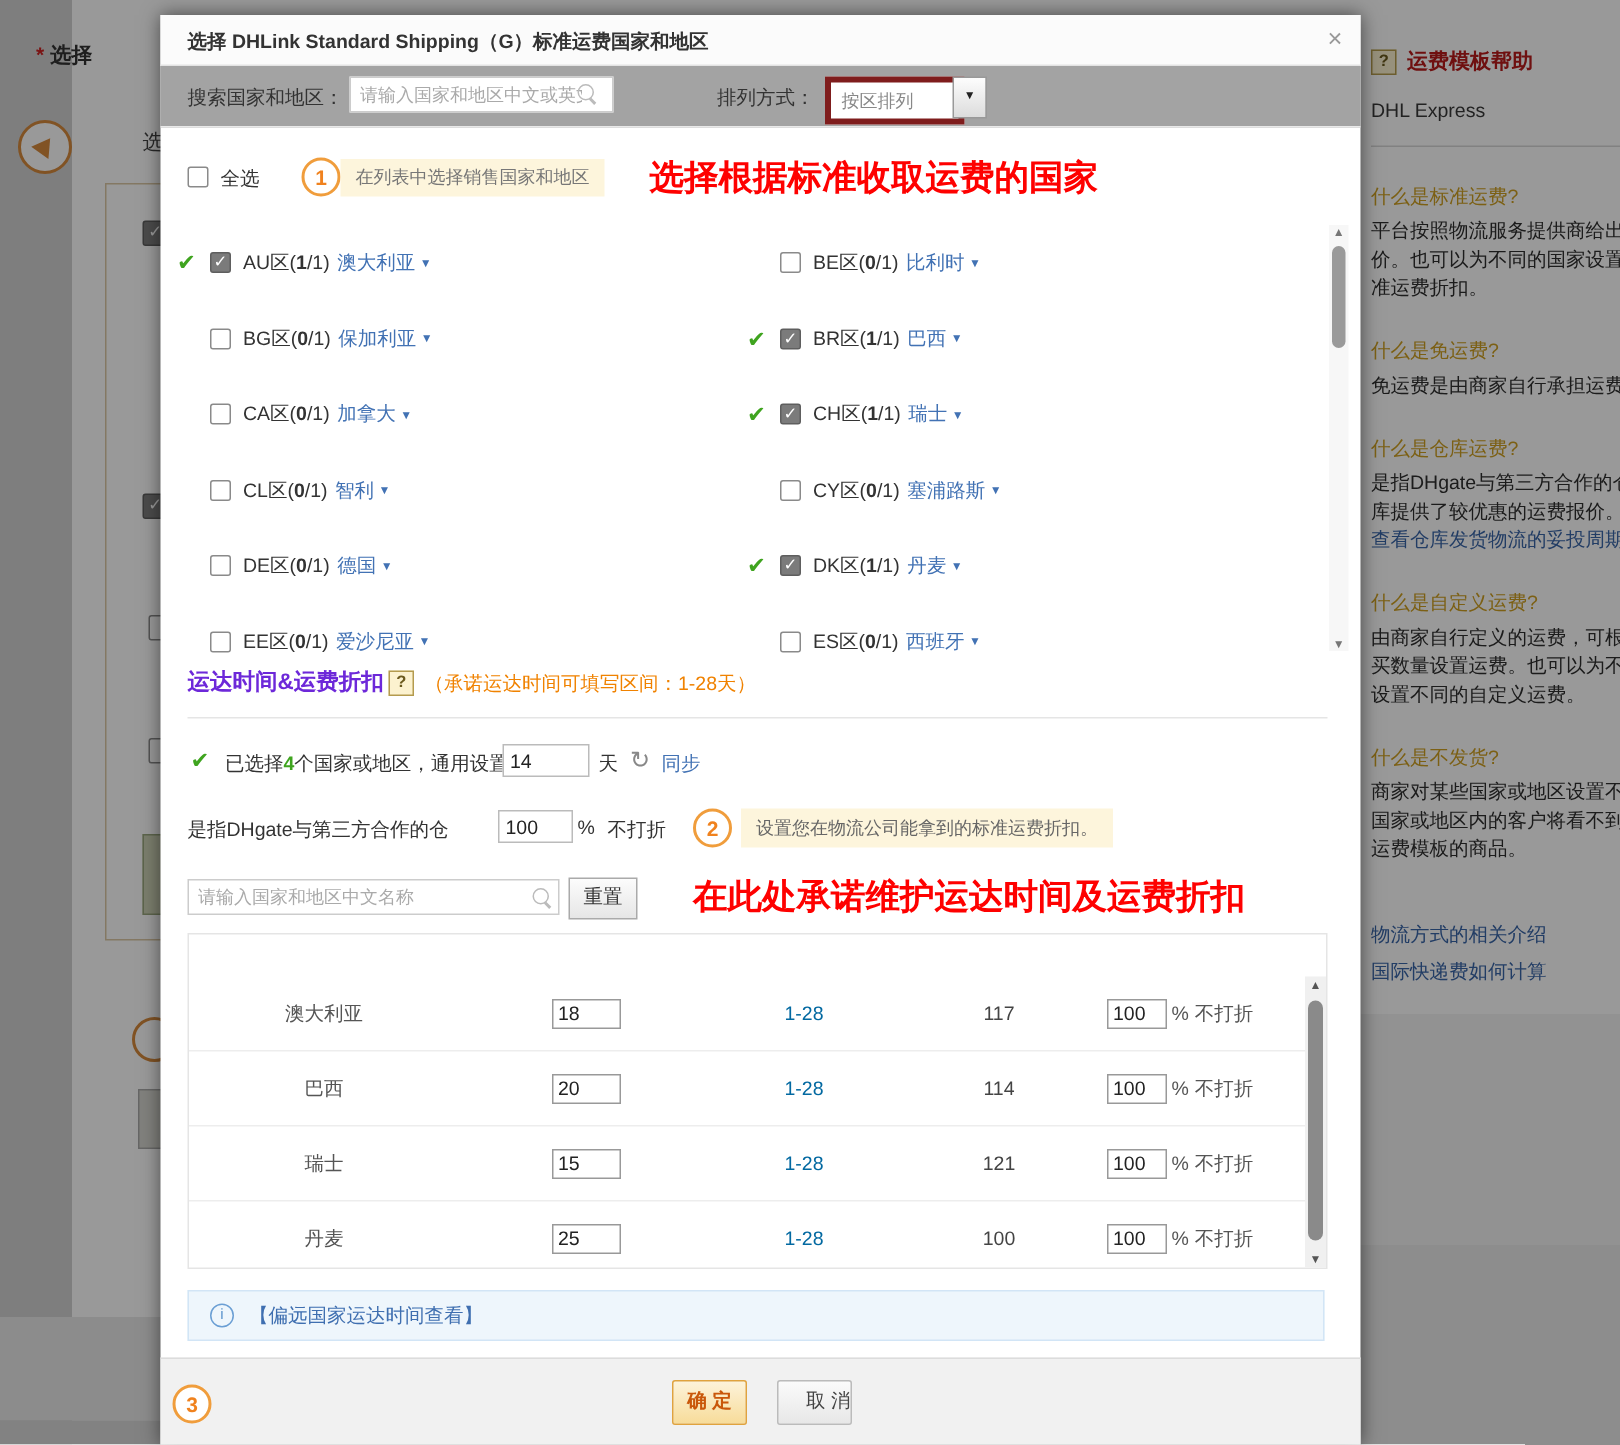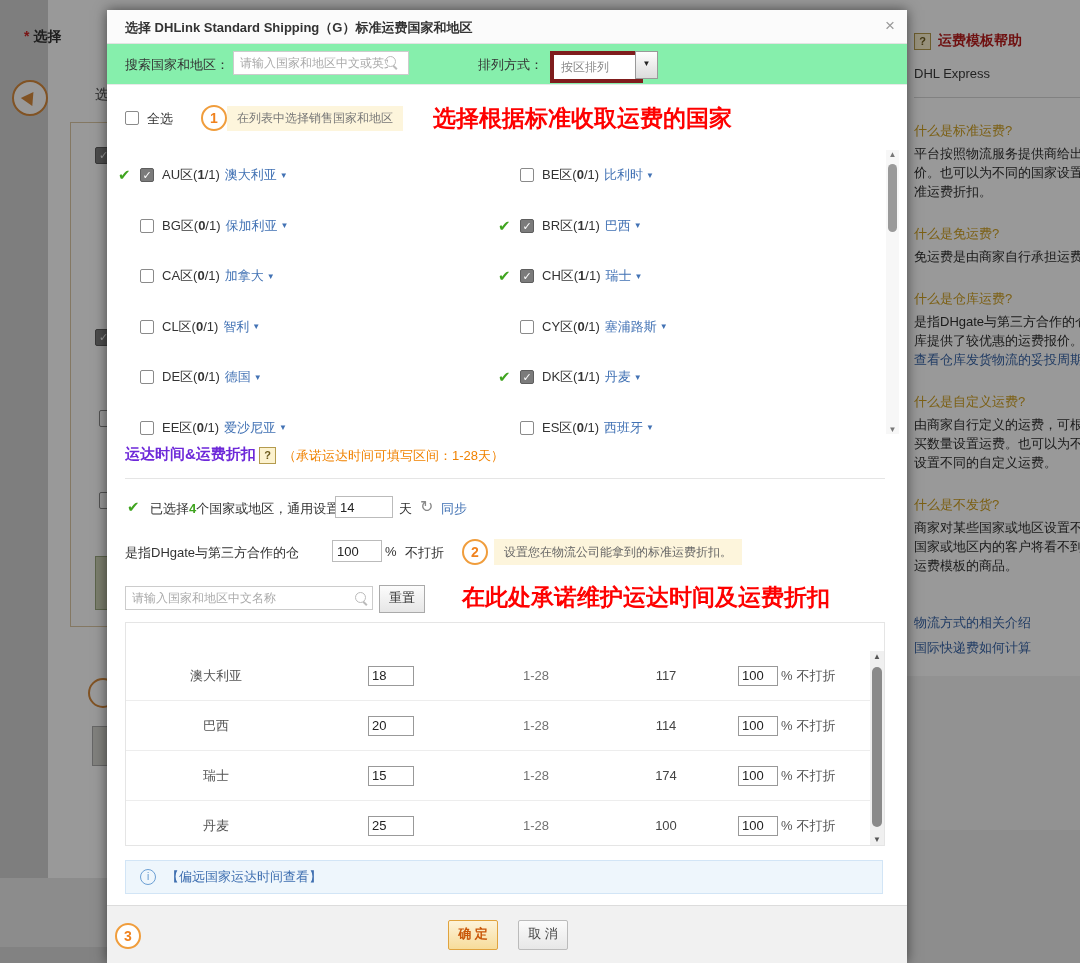--- a/index.html
+++ b/index.html
@@ -43,21 +43,21 @@
   .s-link{font-size:13px;color:#3a66a8;line-height:19px;}
   .s-links{margin-top:38px;}
   .s-links .s-link{display:block;margin-top:6px;}
   
   #dim{position:absolute;inset:0;background:rgba(0,0,0,0.40);z-index:5;}
   
   #modal{position:absolute;left:107px;top:10px;width:800px;height:953px;background:#fff;z-index:10;box-shadow:0 0 12px rgba(0,0,0,0.55);}
   .m-titlebar{position:absolute;left:0;top:0;width:800px;height:33px;background:#fbfbfb;border-bottom:1px solid #e3e3e3;}
   .m-title{position:absolute;left:18px;top:9px;font-size:13px;font-weight:bold;color:#333;}
   .m-close{position:absolute;right:12px;top:6px;font-size:17px;color:#999;cursor:pointer;}
-  .m-toolbar{position:absolute;left:0;top:34px;width:800px;height:40px;background:#86efac;border-bottom:1px solid #e9e9e9;}
+  .m-toolbar{position:absolute;left:0;top:34px;width:800px;height:40px;background:#a3a3a3;border-bottom:1px solid #e9e9e9;}
   .lbl{font-size:13px;color:#333;}
   .t-lbl1{position:absolute;left:18px;top:12px;}
   .t-input{position:absolute;left:126px;top:7px;width:148px;height:22px;border:1px solid #ccc;background:#fff;font-size:12px;color:#555;padding:0 20px 0 6px;font-family:inherit;}
   .t-input::placeholder{color:#aaa;}
   .mag{position:absolute;width:9px;height:9px;border:1.5px solid #bbb;border-radius:50%;}
   .mag::after{content:"";position:absolute;left:8px;top:8px;width:5px;height:1.5px;background:#bbb;transform:rotate(45deg);transform-origin:0 0;}
   .t-mag{left:278px;top:12px;}
   .t-lbl2{position:absolute;left:371px;top:12px;}
   .t-select{position:absolute;left:443px;top:7px;width:85px;height:24px;border:4px solid #7f1d1d;background:#fff;}
   .t-selval{position:absolute;left:7px;top:4px;font-size:12px;color:#888;}
@@ -118,41 +118,41 @@
   .red2{left:355px;top:-2px;text-align:center;}
   
   #ftable{position:absolute;left:18px;top:612px;width:760px;height:224px;border:1px solid #e5e5e5;box-sizing:border-box;}
   .th-row{position:absolute;left:0;top:0;width:758px;height:28px;background:#f7f7f7;border-bottom:1px solid #e5e5e5;display:flex;align-items:center;}
   .th{font-size:13px;color:#444;text-align:center;}
   .th.c1{width:180px;} .th.c2{width:170px;} .th.c3{width:120px;} .th.c4{width:140px;} .th.c5{width:133px;}
   #tbody{position:absolute;left:0;top:28px;width:744px;}
   .tr{height:49px;border-bottom:1px solid #ededed;display:flex;align-items:center;}
   .tr:last-child{border-bottom:none;}
   .td{text-align:center;font-size:13px;color:#555;}
-  .td.c1{width:180px;} .td.c2{width:170px;} .td.c3{width:120px;color:#737373;} .td.c4{width:140px;color:#444;}
+  .td.c1{width:180px;} .td.c2{width:170px;} .td.c3{width:120px;color:#0369a1;} .td.c4{width:140px;color:#444;}
   .td.c5{width:133px;display:flex;align-items:center;justify-content:flex-start;padding-left:2px;box-sizing:border-box;}
   .tin{width:38px;height:18px;border:1px solid #999;font-size:13px;color:#222;padding:0 3px;font-family:inherit;}
   .tin2{width:32px;height:18px;border:1px solid #999;font-size:13px;color:#222;padding:0 3px;font-family:inherit;}
   .td .pct{font-size:13px;color:#555;margin:0 4px 0 3px;}
   .td .rule{font-size:13px;color:#555;}
   .tsb{position:absolute;left:744px;top:28px;width:14px;height:194px;background:#f0f0f0;}
   .tsb .up,.tsb .dn{position:absolute;left:0;width:14px;font-size:8px;color:#555;text-align:center;}
   .tsb .up{top:1px;} .tsb .dn{bottom:1px;}
   .tsb .thumb{position:absolute;left:2px;top:16px;width:10px;height:160px;background:#8a8a8a;border-radius:5px;}
   
   .infobar{position:absolute;left:18px;top:850px;width:758px;height:34px;background:#eef6fc;border:1px solid #d2e5f6;box-sizing:border-box;display:flex;align-items:center;}
   .i-ic{flex:none;margin:0 10px 0 14px;width:14px;height:14px;border:1px solid #6b9fd4;border-radius:50%;color:#5b93cc;font-size:10px;line-height:14px;text-align:center;}
   .i-txt{font-size:13px;color:#333;}
   .i-link{font-size:13px;color:#3f6fb0;}
   
   .m-footer{position:absolute;left:0;top:895px;width:800px;height:58px;background:#f1f1f1;border-top:1px solid #dcdcdc;}
   .st3{left:8px;top:17px;}
   .yn3{left:36px;top:16px;height:26px;color:#555;}
   .btn-ok{position:absolute;left:341px;top:14px;width:48px;height:28px;border:1px solid #e0a33e;background:linear-gradient(#fdf3da,#f7dc9a);color:#c9570a;font-size:13px;font-weight:bold;text-align:center;line-height:26px;border-radius:2px;}
-  .btn-cancel{position:absolute;left:411px;top:14px;width:48px;height:28px;border:1px solid #bbb;background:linear-gradient(#fbfbfb,#e7e7e7);color:#444;font-size:13px;text-align:center;line-height:26px;border-radius:2px;}
+  .btn-cancel{position:absolute;left:411px;top:14px;width:48px;height:28px;border:1px solid #bbb;background:linear-gradient(#fbfbfb,#e7e7e7);color:#444;font-size:13px;text-align:right;line-height:26px;border-radius:2px;}
 </style>
 </head>
 <body>
 
 <div id="underlay">
   <div class="u-gutter"></div>
   <div class="u-card"></div>
   <div class="u-low1"></div>
   <div class="u-low2"></div>
   <div class="abs u-req"><span class="star">*</span><span>选择</span></div>
@@ -389,21 +389,21 @@
           <span class="td c5">
             <input class="tin2" value="100" style="">
             <span class="pct">%</span>
             <span class="rule">不打折</span>
           </span>
         </div>
         <div class="tr">
           <span class="td c1">瑞士</span>
           <span class="td c2"><input class="tin" value="15" style=""></span>
           <span class="td c3">1-28</span>
-          <span class="td c4">174</span>
+          <span class="td c4">121</span>
           <span class="td c5">
             <input class="tin2" value="100" style="">
             <span class="pct">%</span>
             <span class="rule">不打折</span>
           </span>
         </div>
         <div class="tr">
           <span class="td c1">丹麦</span>
           <span class="td c2"><input class="tin" value="25" style=""></span>
           <span class="td c3">1-28</span>

